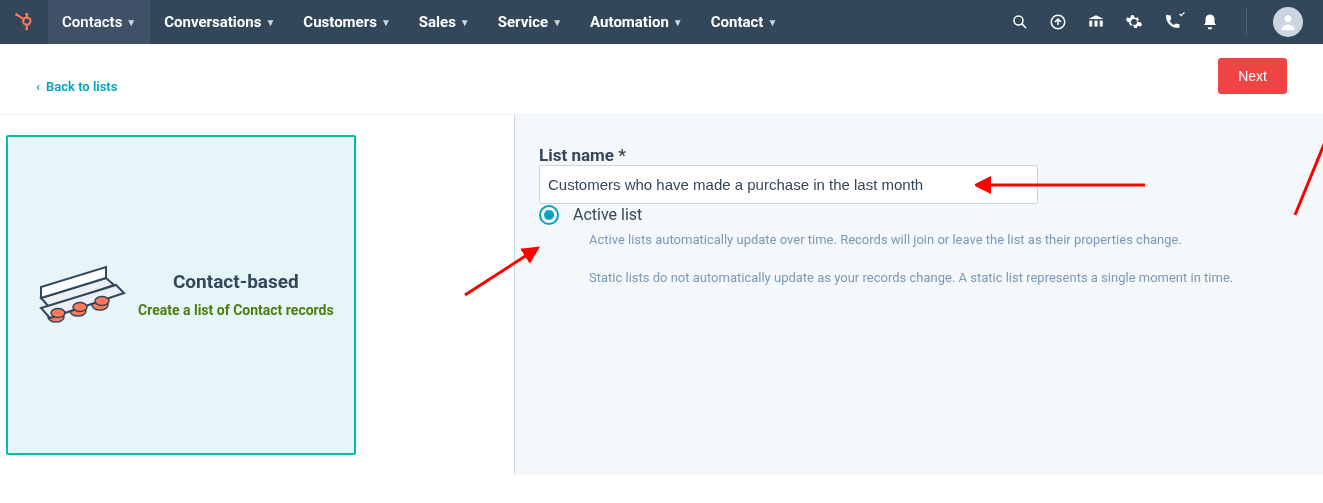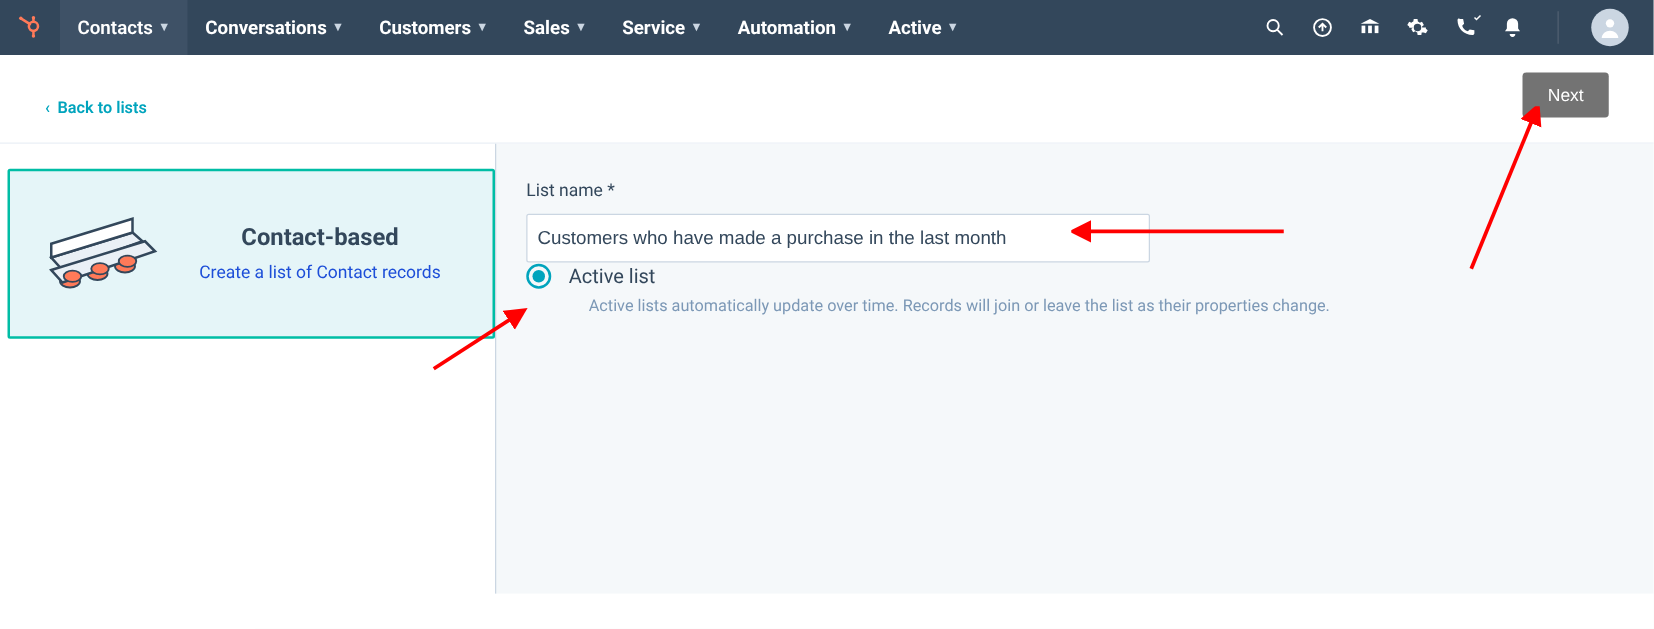--- a/index.html
+++ b/index.html
@@ -62,64 +62,64 @@
       border-bottom: 1px solid #eaf0f6;
       display: flex; align-items: flex-end; justify-content: space-between;
     }
     .page-header-left { display: flex; flex-direction: column; gap: 8px; }
     .back-link {
       color: #00a4bd; font-size: 13px; font-weight: 600;
       display: flex; align-items: center; gap: 6px; cursor: pointer;
     }
     .page-title { font-size: 22px; font-weight: 700; color: #33475b; }
     .btn-primary {
-      background: #737373; color: #ffffff;
+      background: #ef4444; color: #ffffff;
       border: none; padding: 10px 20px; border-radius: 3px;
       font-size: 14px; font-weight: 500; cursor: pointer;
     }
 
     
     .main {
       display: flex;
     }
     .side-cards {
-      width: 396px;
+      width: 514px;
       padding: 20px 0 20px 6px;
-      display: flex; flex-direction: column; 
+      display: flex; flex-direction: row; 
     }
     .card {
       border: 1px solid #cbd6e2;
       border-radius: 2px;
       background: #ffffff;
       display: flex; align-items: center; gap: 10px;
       padding: 26px 20px;
       cursor: pointer;
     }
     .card.selected {
       border: 2px solid #00bda5;
       background: #e5f5f8;
     }
     .card-illus {
       width: 100px; height: 80px;
       display: flex; align-items: center; justify-content: center;
       flex-shrink: 0;
     }
     .card-text { text-align: center; flex: 1; }
     .card-title { font-size: 19px; font-weight: 700; margin-bottom: 8px; }
-    .card-desc  { font-size: 14px; color: #1d4ed8; line-height: 1.4; }
+    .card-desc  { font-size: 14px; color: #4d7c0f; line-height: 1.4; font-weight: bold; }
 
     .form-pane {
       flex: 1;
       border-left: 1px solid #cbd6e2;
       background: #f5f8fa;
       padding: 30px 24px;
       min-height: 360px;
       position: relative;
     }
-    .form-label { font-size: 14px; font-weight: 400; margin-bottom: 10px; }
+    .form-label { font-size: 17px; font-weight: 700; }
     .text-input {
       width: 499px;
       padding: 10px 8px;
       border: 1px solid #cbd6e2;
       background: #ffffff;
       border-radius: 2px;
       font-size: 15px;
       color: #33475b;
     }
     .section-q { font-size: 16px; font-weight: 700; margin: 28px 0 18px; }
@@ -175,21 +175,21 @@
     </div>
     <div class="nav-item">
       <span>Service</span>
       <span class="caret">▼</span>
     </div>
     <div class="nav-item">
       <span>Automation</span>
       <span class="caret">▼</span>
     </div>
     <div class="nav-item">
-      <span>Active</span>
+      <span>Contact</span>
       <span class="caret">▼</span>
     </div>
   </div>
   <div class="nav-spacer"></div>
   <div class="nav-right">
     <div class="nav-icon">
       <svg viewBox="0 0 24 24" width="18" height="18" fill="none" stroke="#ffffff" stroke-width="2">
         <circle cx="10" cy="10" r="6"></circle>
           <line x1="20" y1="20" x2="14.5" y2="14.5"></line>
       </svg>
@@ -281,20 +281,21 @@
 
 
     <div class="radio-row">
       <div class="radio checked">
           <div class="dot"></div>
         </div>
       <div class="radio-title">Active list</div>
     </div>
     <div class="radio-desc">Active lists automatically update over time. Records will join or leave the list as their properties change.</div>
 
+    <div class="radio-desc">Static lists do not automatically update as your records change. A static list represents a single moment in time.</div>
 
     
     <svg class="arrow" style="left:460px; top:55px;" width="180" height="30">
       <defs>
           <marker id="ah1" markerWidth="10" markerHeight="10" refX="2" refY="3" orient="auto">
         <path d="M0 0 L6 3 L0 6 Z" fill="#ff0000"></path>
           </marker>
         </defs>
       <line x1="170" y1="15" x2="10" y2="15" stroke="#ff0000" stroke-width="3" marker-end="url(#ah1)"></line>
     </svg>

